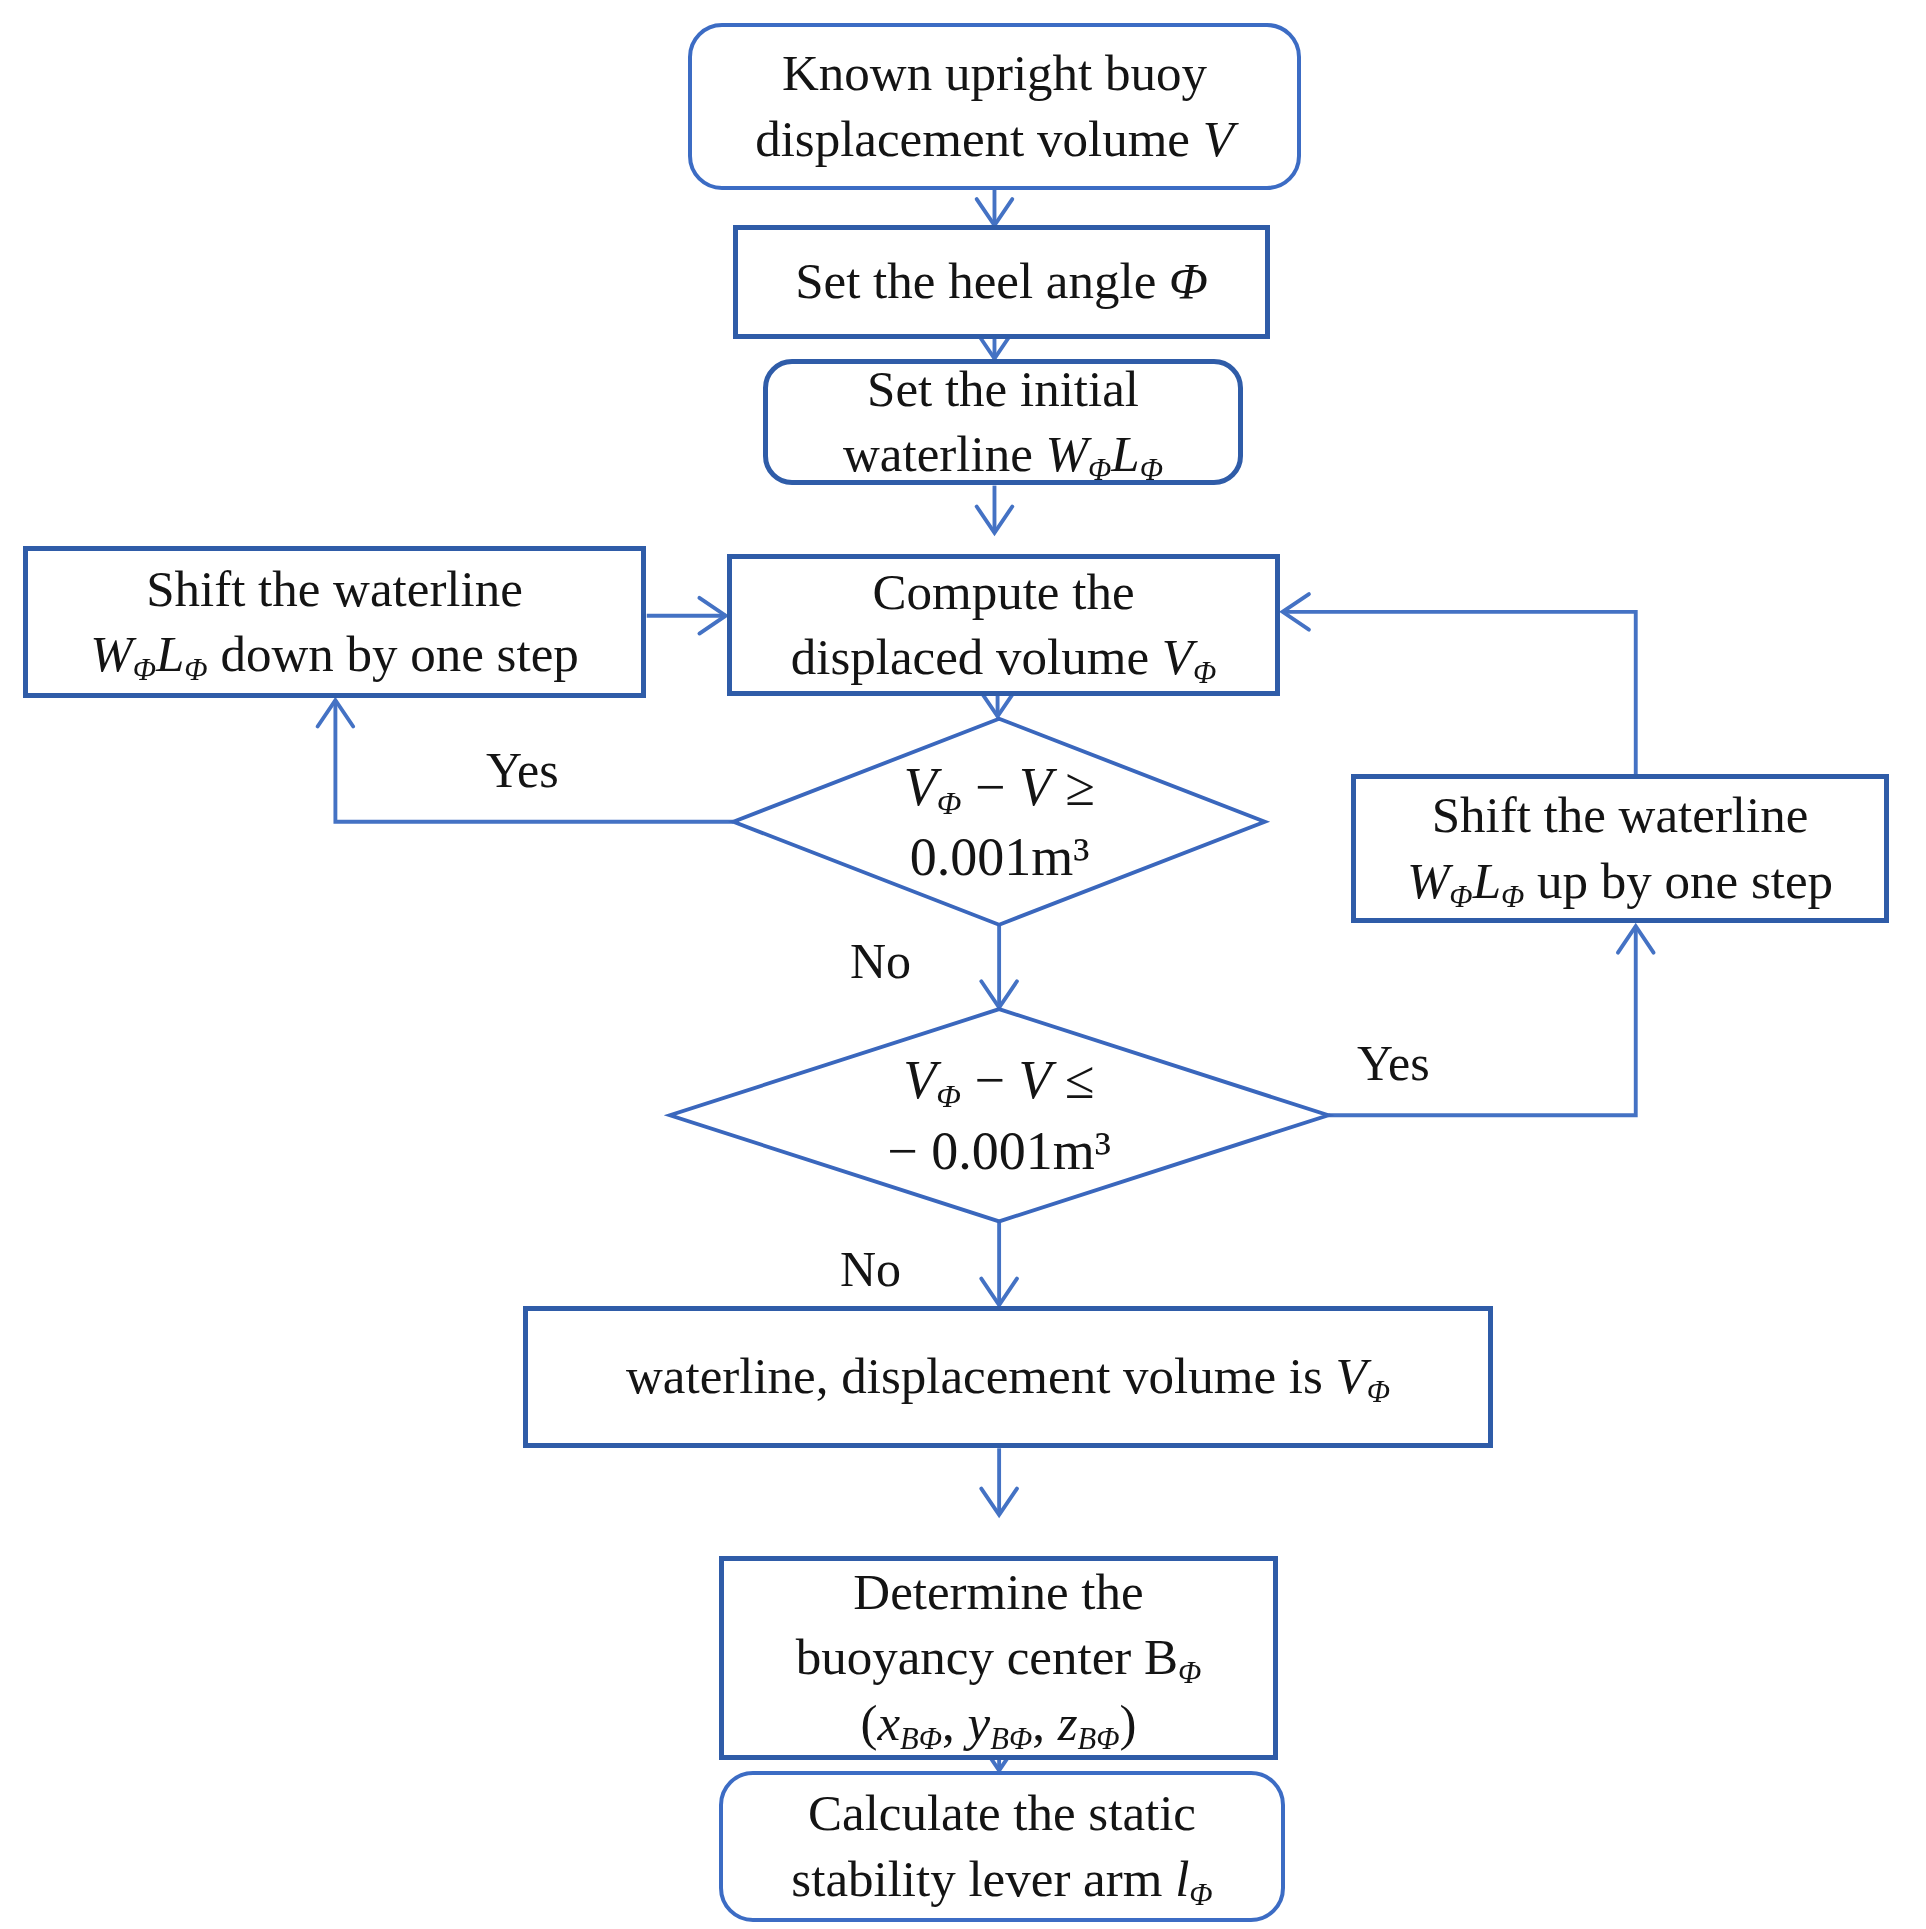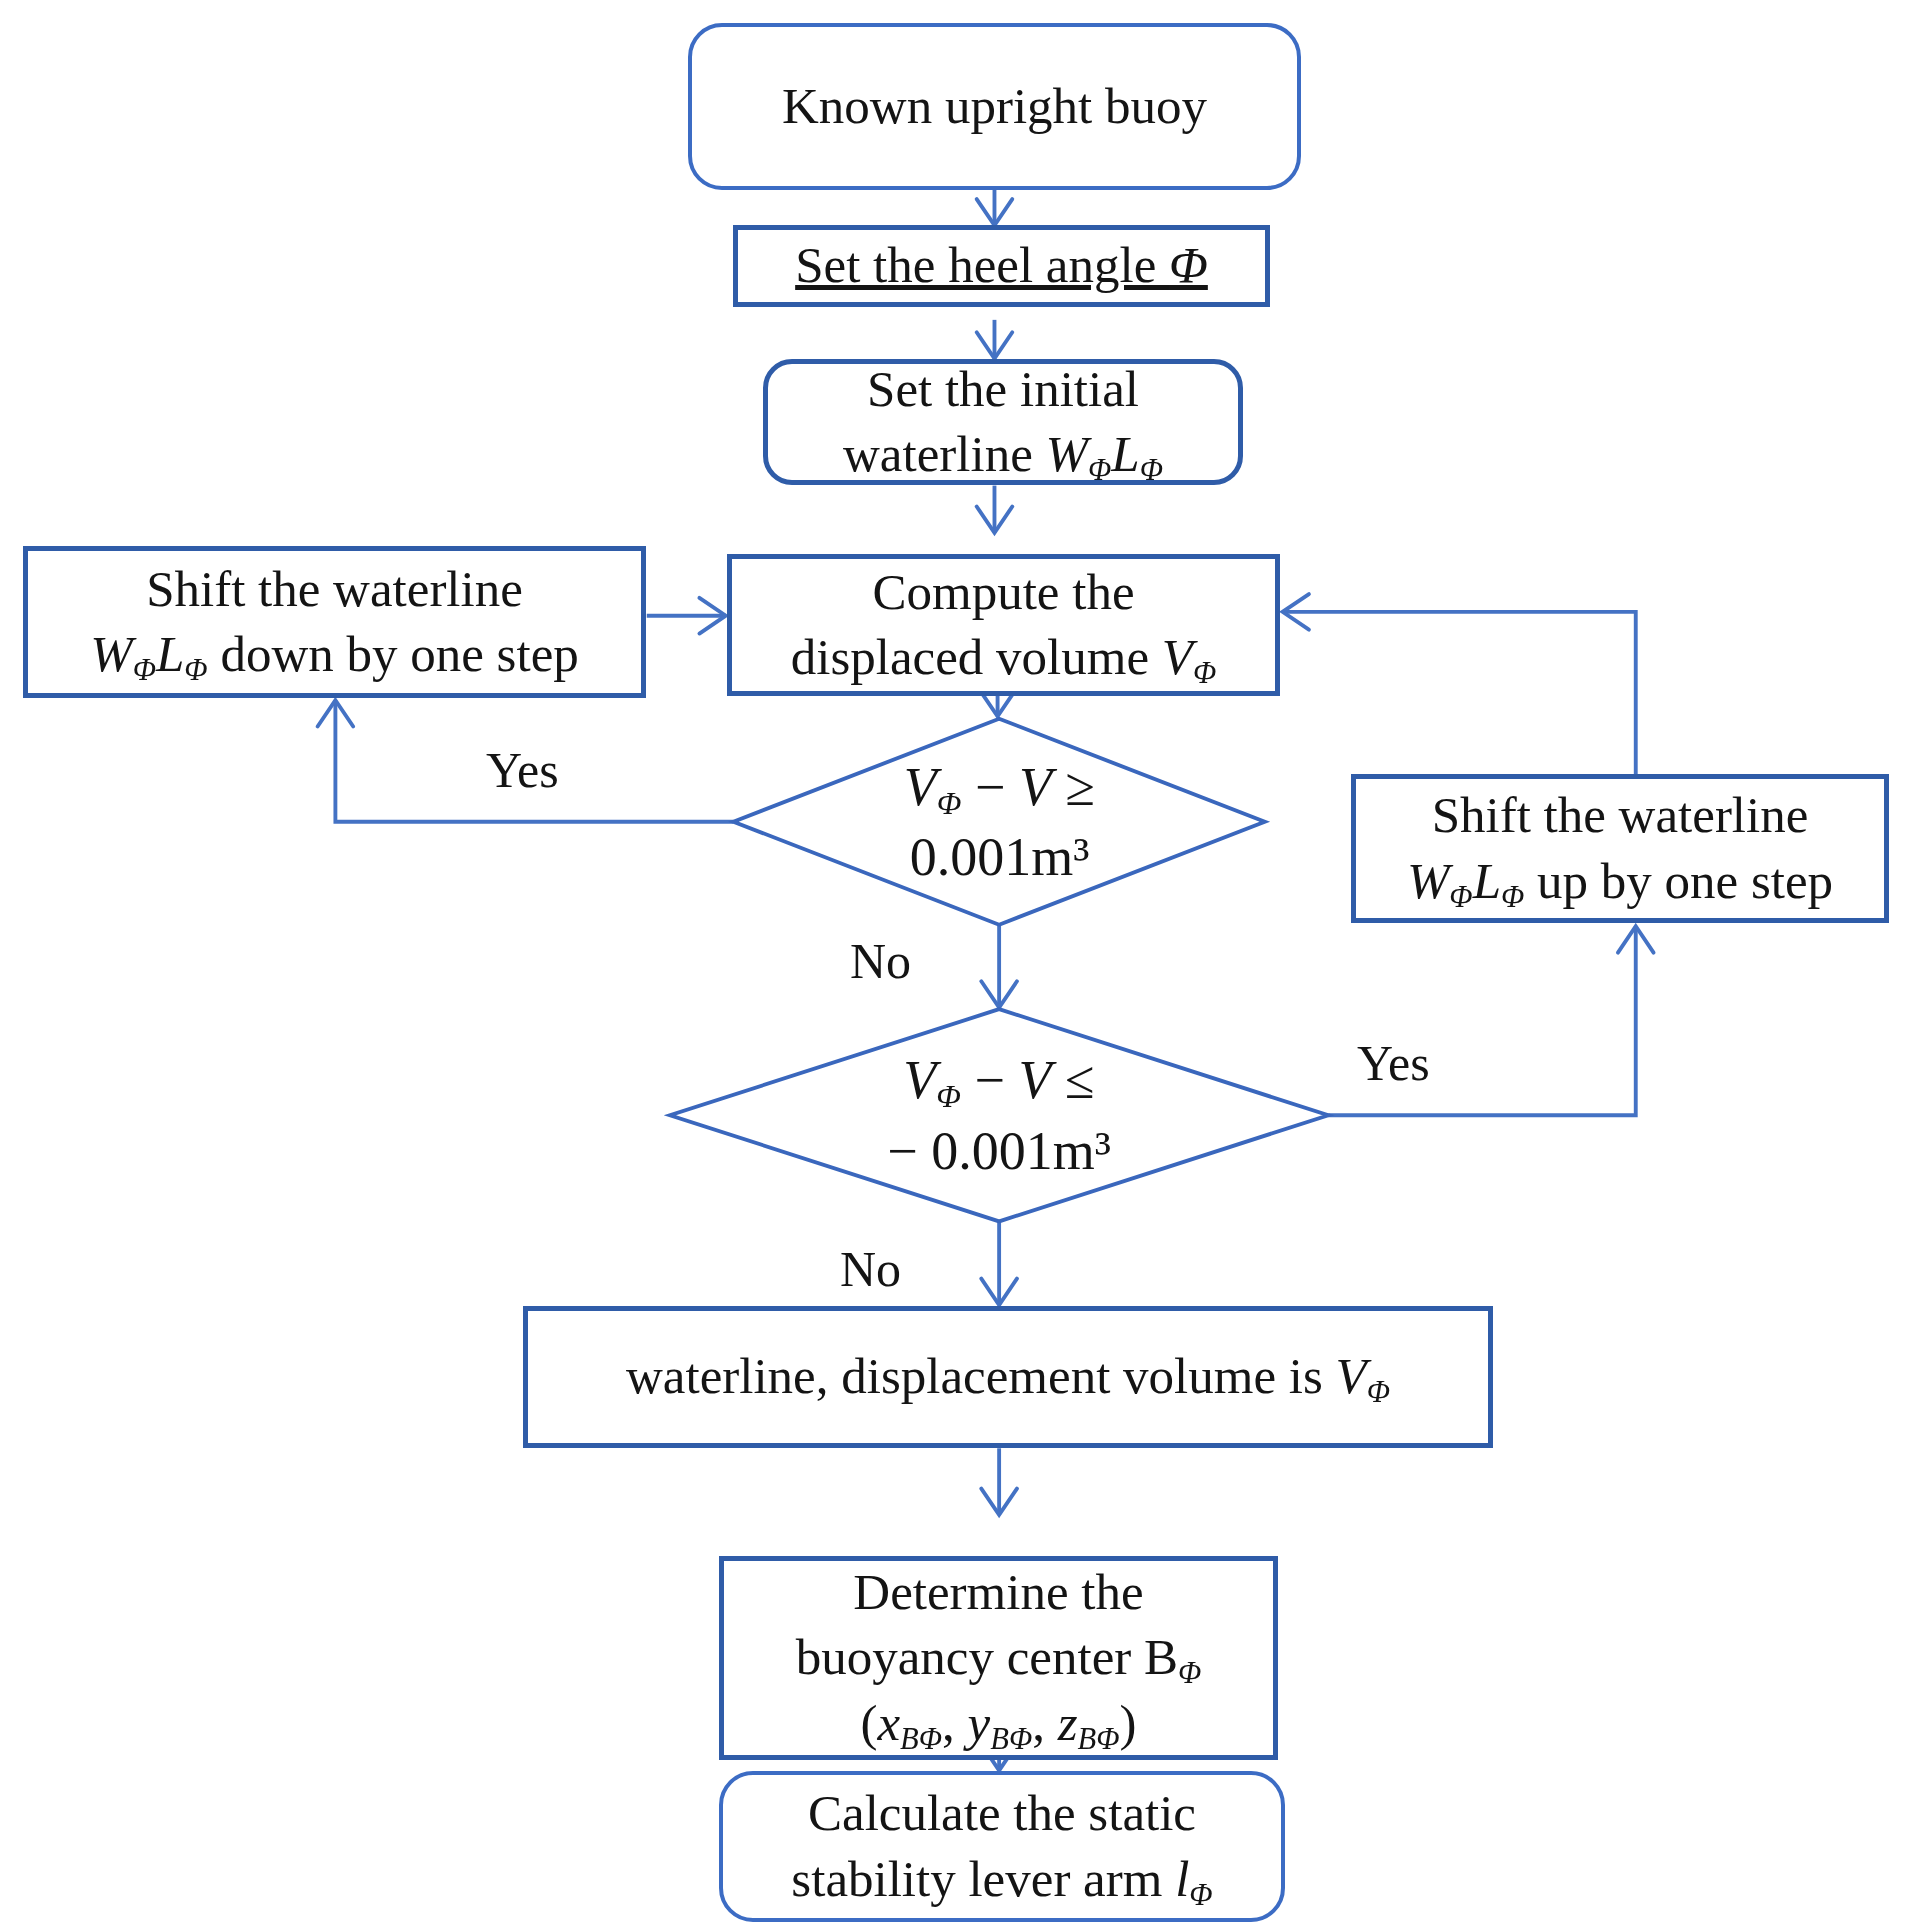--- a/index.html
+++ b/index.html
@@ -53,23 +53,24 @@
     <polyline class="head" points="410,938 433,904 456,938"></polyline>
     <polyline class="head" points="1690,767 1656,790 1690,813"></polyline>
     <polyline class="head" points="2089,1230 2112,1196 2135,1230"></polyline>
 
     <polygon class="diamond" points="1290,928 1633,1061 1290,1194 947,1061"></polygon>
     <polygon class="diamond" points="1290,1303 1715,1440 1290,1577 865,1440"></polygon>
   </svg>
 
   <div class="box rounded" style="left:688px;top:23px;width:613px;height:167px;">
     <span>Known upright buoy</span>
+    <span>displacement volume <i>V</i></span>
   </div>
 
-  <div class="box" style="left:733px;top:225px;width:537px;height:82px;text-decoration:underline;">
+  <div class="box" style="left:733px;top:225px;width:537px;height:114px;">
     <span>Set the heel angle <i>Φ</i></span>
   </div>
 
   <div class="box" style="left:763px;top:359px;width:480px;height:126px;border-radius:29px;">
     <span>Set the initial</span>
     <span>waterline <i>W</i><sub>Φ</sub><i>L</i><sub>Φ</sub></span>
   </div>
 
   <div class="box" style="left:727px;top:534px;width:553px;height:142px;margin-top:20px;">
     <span>Compute the</span>

